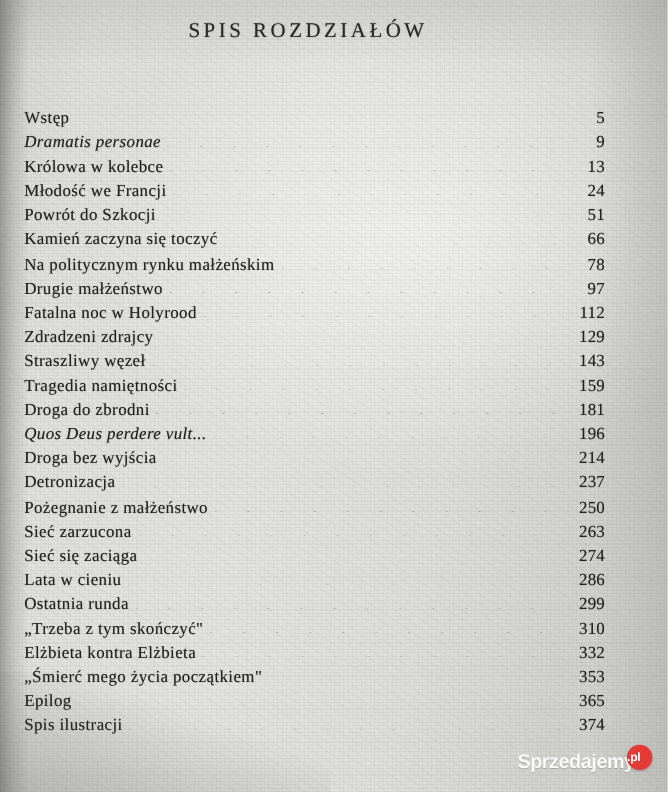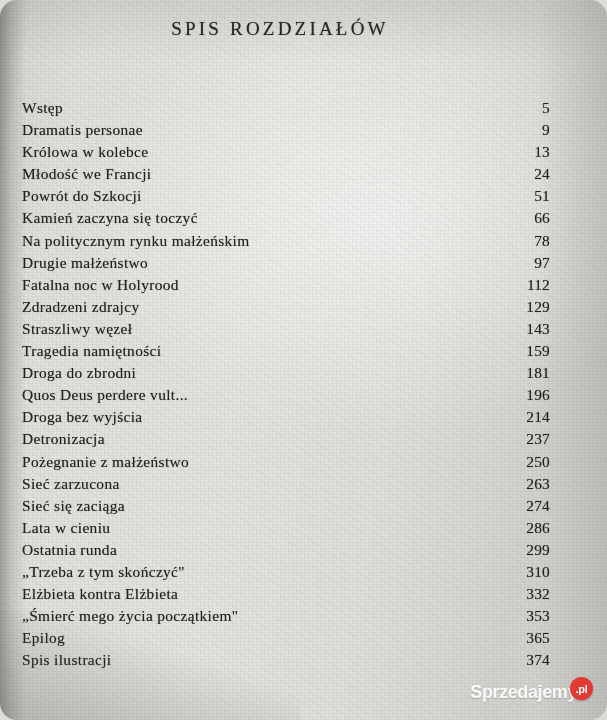--- a/index.html
+++ b/index.html
@@ -6,21 +6,20 @@
   body{
     width:607px;height:720px;overflow:hidden;
     font-family:"Liberation Serif", serif;
     background:#dcdcd8;
   }
   #page{
     position:relative;width:607px;height:720px;overflow:hidden;
     background:
       radial-gradient(ellipse 420px 300px at 62% 30%, rgba(255,255,255,.55), rgba(255,255,255,0) 72%),
       linear-gradient(100deg,#bdbdb9 0px,#c9c9c5 14px,#d9d9d5 34px,#e0e0dc 90px,#e3e3df 300px,#dedeDA 470px,#d7d7d3 560px,#d2d2ce 607px);
-    border-radius: 17px;
   }
   
   #grain{
     position:absolute;inset:0;pointer-events:none;
     opacity:.5;mix-blend-mode:multiply;
     background-image:
       repeating-linear-gradient(0deg, rgba(150,150,148,.16) 0 1px, rgba(255,255,255,0) 1px 3px),
       repeating-linear-gradient(90deg, rgba(150,150,148,.13) 0 1px, rgba(255,255,255,0) 1px 4px),
       repeating-linear-gradient(34deg, rgba(120,120,118,.07) 0 2px, rgba(255,255,255,0) 2px 7px);
   }
@@ -58,21 +57,21 @@
     position:relative;
     height:22.1px;
     display:flex;align-items:baseline;
     font-size:15.4px;color:#232220;
     text-shadow:0 0 .9px rgba(45,45,43,.5);
   }
   .rowtitle{
     white-space:nowrap;flex:0 0 auto;
     letter-spacing:.35px;
   }
-  .rowtitle.italic{}
+  .rowtitle.italic{font-style:italic;}
   .leader{
     flex:1 1 auto;
     margin:0 4px 0 6px;
     height:1px;
     position:relative;
     overflow:hidden;
   }
   .leader::after{
     content:"";
     position:absolute;left:0;right:0;bottom:1px;height:2px;
@@ -97,21 +96,21 @@
     font-family:"Liberation Sans", sans-serif;
     font-weight:bold;font-size:18px;
     color:rgba(255,255,255,.93);
     letter-spacing:-.4px;
     text-shadow:0 1px 1px rgba(120,120,118,.45);
   }
   #wmbadge{
     width:23px;height:23px;border-radius:50%;
     background:#e23a34;
     margin-left:-7px;margin-top:-5px;
-    display:flex;align-items:center;justify-content:center;
+    display:flex;align-items:center;
     box-shadow:0 1px 2px rgba(100,40,38,.35);
   }
   #wmbadge span{
     font-family:"Liberation Sans", sans-serif;
     font-weight:bold;font-size:11px;color:#fff;
     letter-spacing:-.2px;
   }
 </style>
 </head>
 <body>

